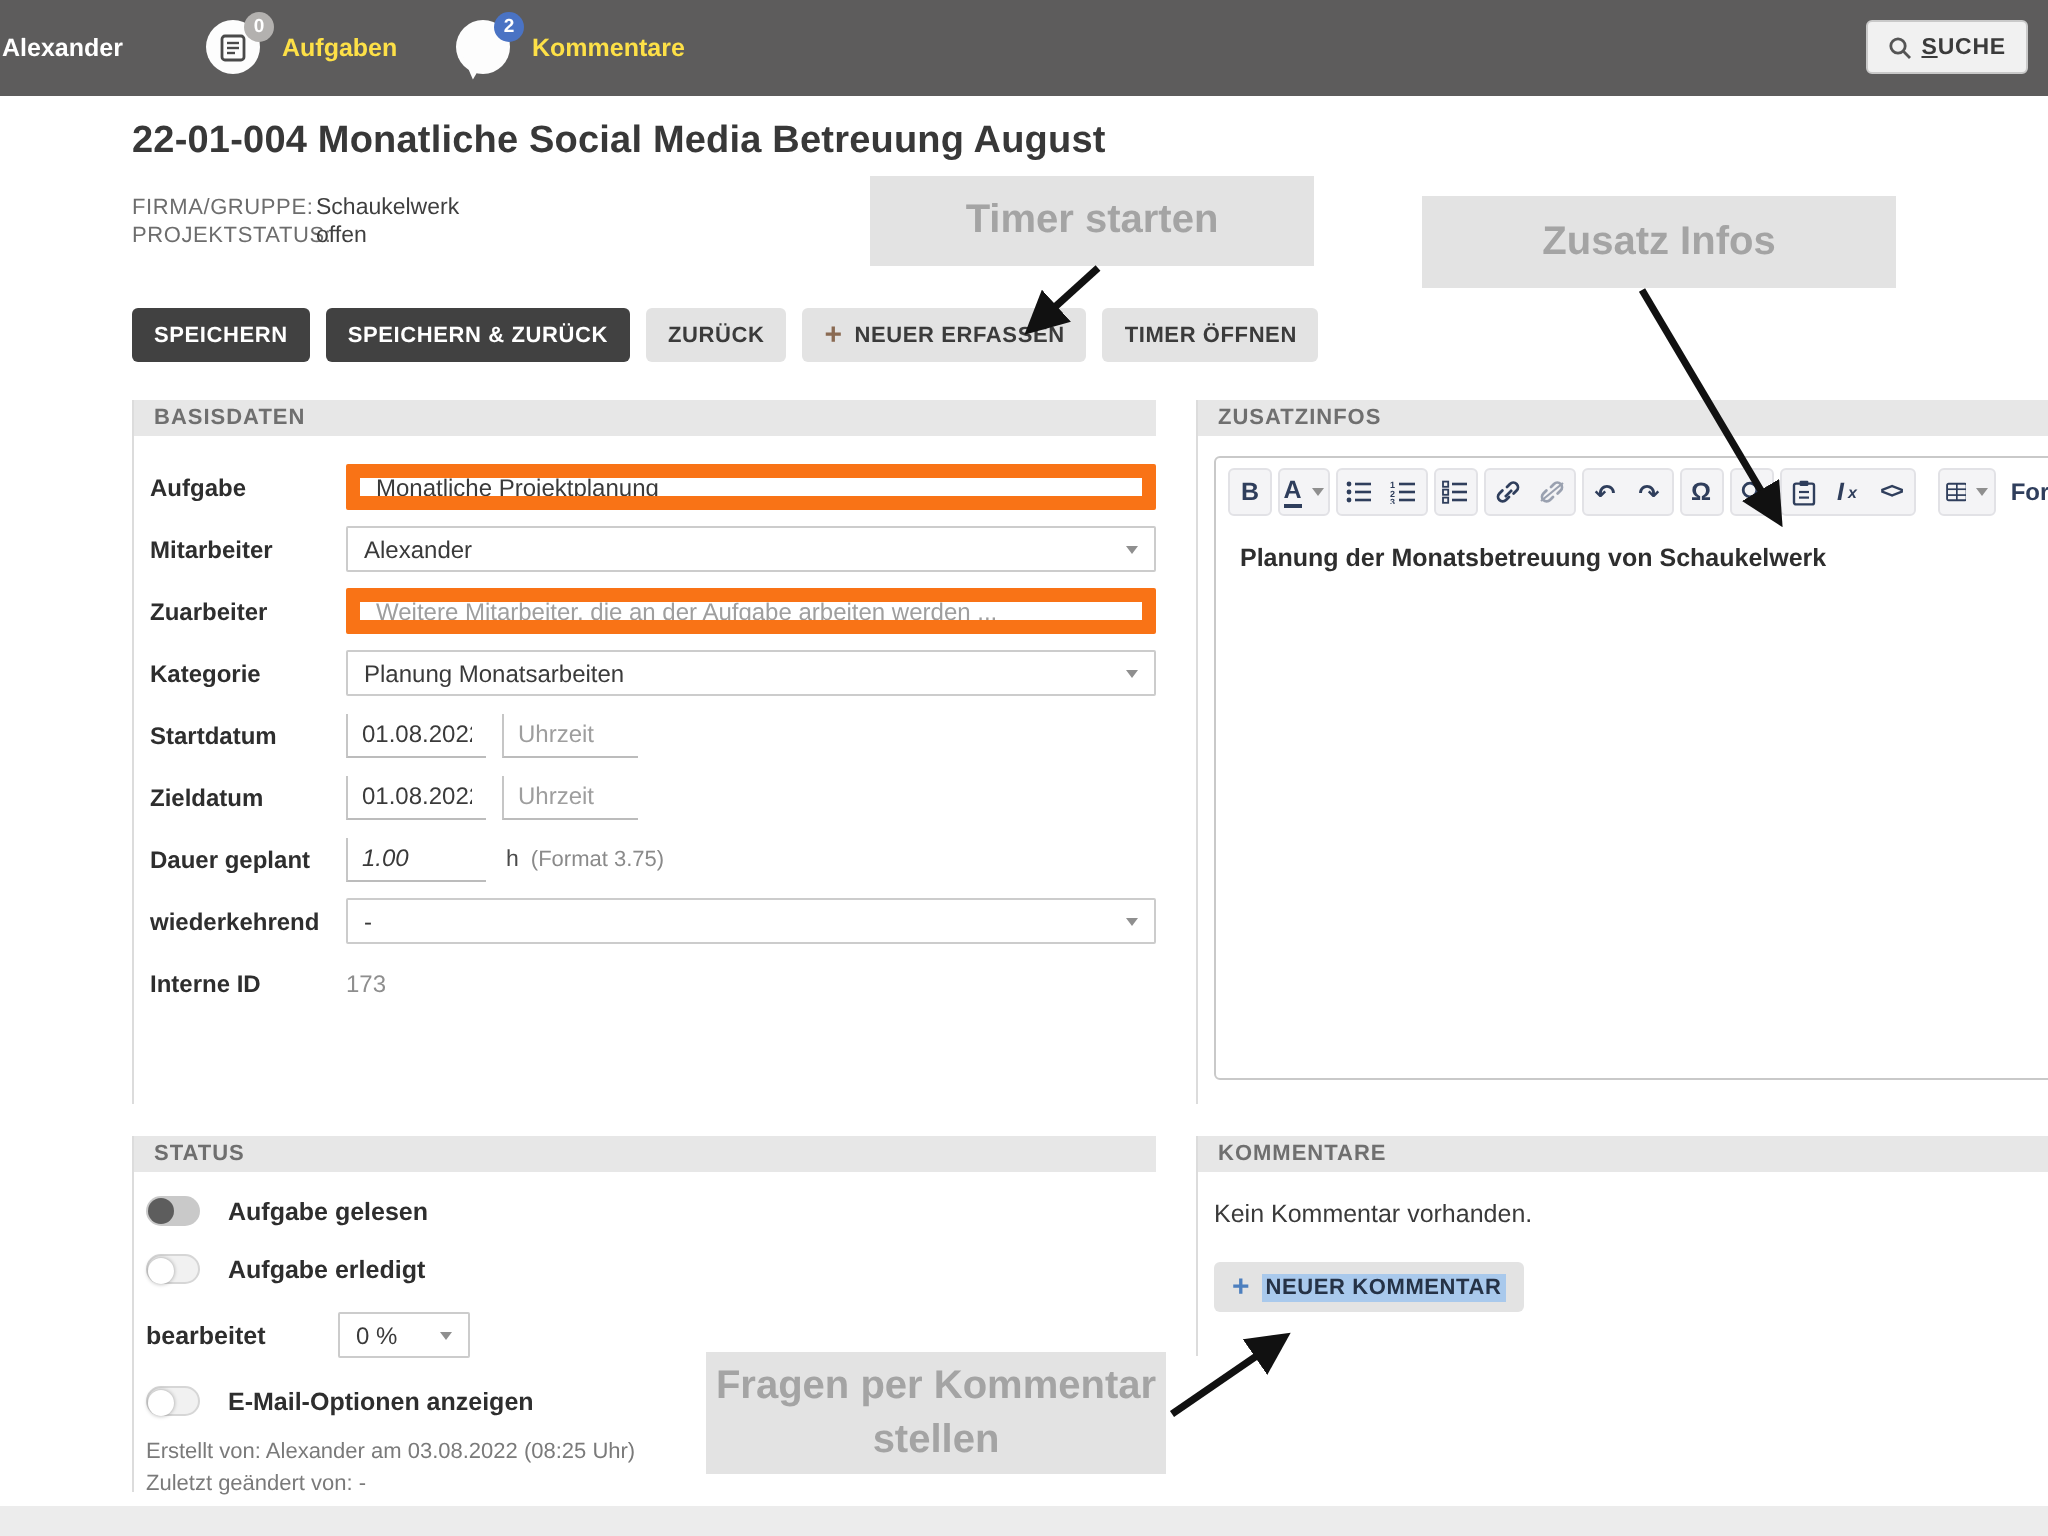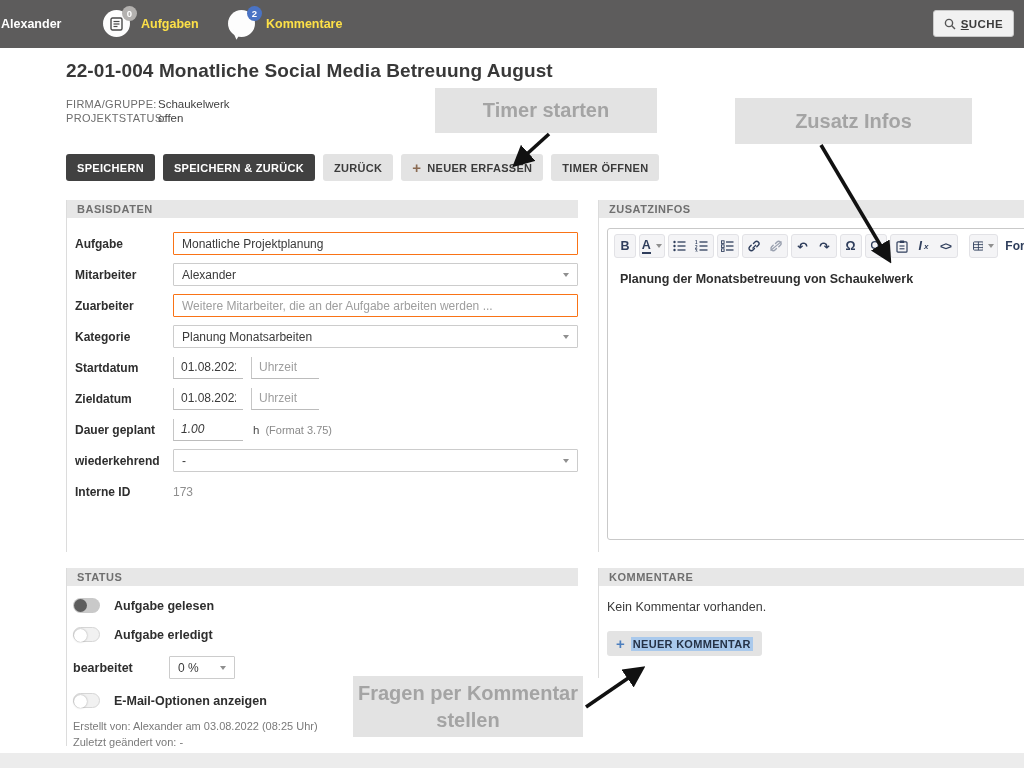--- a/index.html
+++ b/index.html
@@ -43,21 +43,21 @@
   .panel { position:absolute; border-left:1px solid #dcdcdc; }
   .panel-header { background:#e7e7e7; color:#6f6f6f; font-size:11px; font-weight:700; letter-spacing:.5px; padding:3px 10px; height:18px; line-height:12px; }
   .p-basis { left:66px; top:200px; width:512px; height:352px; }
   .p-status { left:66px; top:568px; width:512px; height:178px; }
   .p-zusatz { left:598px; top:200px; width:460px; height:352px; }
   .p-komm  { left:598px; top:568px; width:460px; height:110px; }
 
   .form { padding:14px 0 0 8px; }
   .frow { display:flex; align-items:center; height:23px; margin-bottom:8px; }
   .flabel { width:98px; flex:none; font-size:12px; font-weight:700; color:#2e2e2e; }
-  .tinput { height:23px; border:1px solid #f97316; background:#fff; font-family:inherit; font-size:12px; padding:0 8px; color:#3a3a3a; flex:1; border-radius:1px; }
+  .tinput { height:23px; border:7px solid #f97316; background:#fff; font-family:inherit; font-size:12px; padding:0 8px; color:#3a3a3a; flex:1; border-radius:1px; }
   .tinput::placeholder { color:#9e9e9e; }
   .ulinput { height:22px; border:none; border-left:1px solid #c6c6c6; border-bottom:1px solid #bcbcbc; background:transparent; font-family:inherit; font-size:12px; padding:0 7px; color:#3a3a3a; }
   .ulinput::placeholder { color:#9e9e9e; }
   .selectbox { height:23px; border:1px solid #ccc; background:#fff; display:flex; align-items:center; justify-content:space-between; padding:0 8px; font-size:12px; color:#3a3a3a; cursor:pointer; border-radius:1px; }
   .selectbox.full { flex:1; }
   .caret { width:0; height:0; border-left:3.5px solid transparent; border-right:3.5px solid transparent; border-top:4.5px solid #8f8f8f; }
   .unit-text { font-size:11.5px; color:#4a4a4a; margin-left:10px; }
   .hint-text { font-size:11px; color:#8a8a8a; margin-left:6px; }
   .static-val { font-size:12px; color:#8e8e8e; }
 
@@ -90,21 +90,21 @@
   .komm-body { padding:14px 0 0 8px; }
   .komm-empty { font-size:12.5px; color:#3a3a3a; }
   .komm-btn { margin-top:17px; height:25px; background:#e3e3e3; border:none; border-radius:3px; display:flex; align-items:center; gap:6px; padding:0 9px; cursor:pointer; font-family:inherit; }
   .komm-btn .plus-blue { color:#4d7fbe; font-size:15px; font-weight:700; line-height:1; }
   .komm-btn .hl { background:#a9c9ec; color:#253246; font-size:11px; font-weight:700; letter-spacing:.3px; padding:1px 2px; }
 
   
   .anno { position:absolute; background:#e3e3e3; display:flex; flex-direction:column; align-items:center; justify-content:center; z-index:40; }
   .anno span { color:#a4a4a4; font-size:20px; font-weight:700; line-height:27px; }
   .anno-timer  { left:435px; top:88px;  width:222px; height:45px; }
-  .anno-zusatz { left:735px; top:98px;  width:237px; height:46px; }
+  .anno-zusatz { left:711px; top:98px;  width:237px; height:46px; }
   .anno-fragen { left:353px; top:676px; width:230px; height:61px; }
   #arrow-layer { position:absolute; left:0; top:0; width:1024px; height:768px; z-index:50; pointer-events:none; }
 
   .bottom-strip { position:absolute; left:0; top:753px; width:1024px; height:15px; background:#ececec; }
 </style>
 </head>
 <body>
 
 <div class="topbar">
   <div class="tb-user">Alexander</div>

